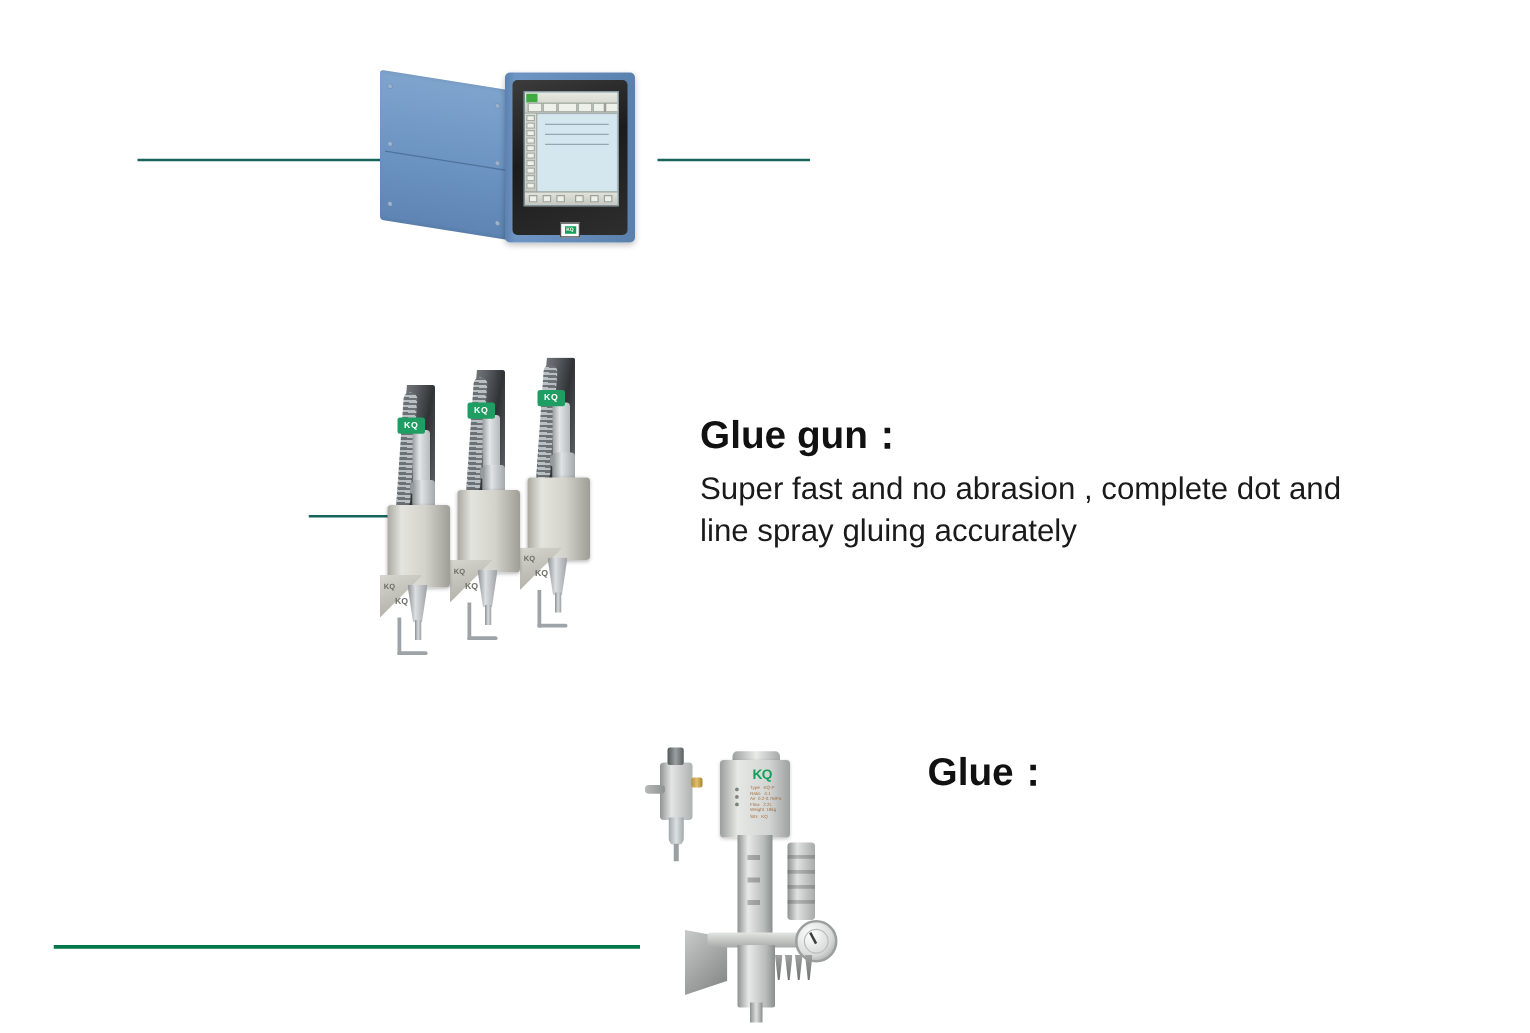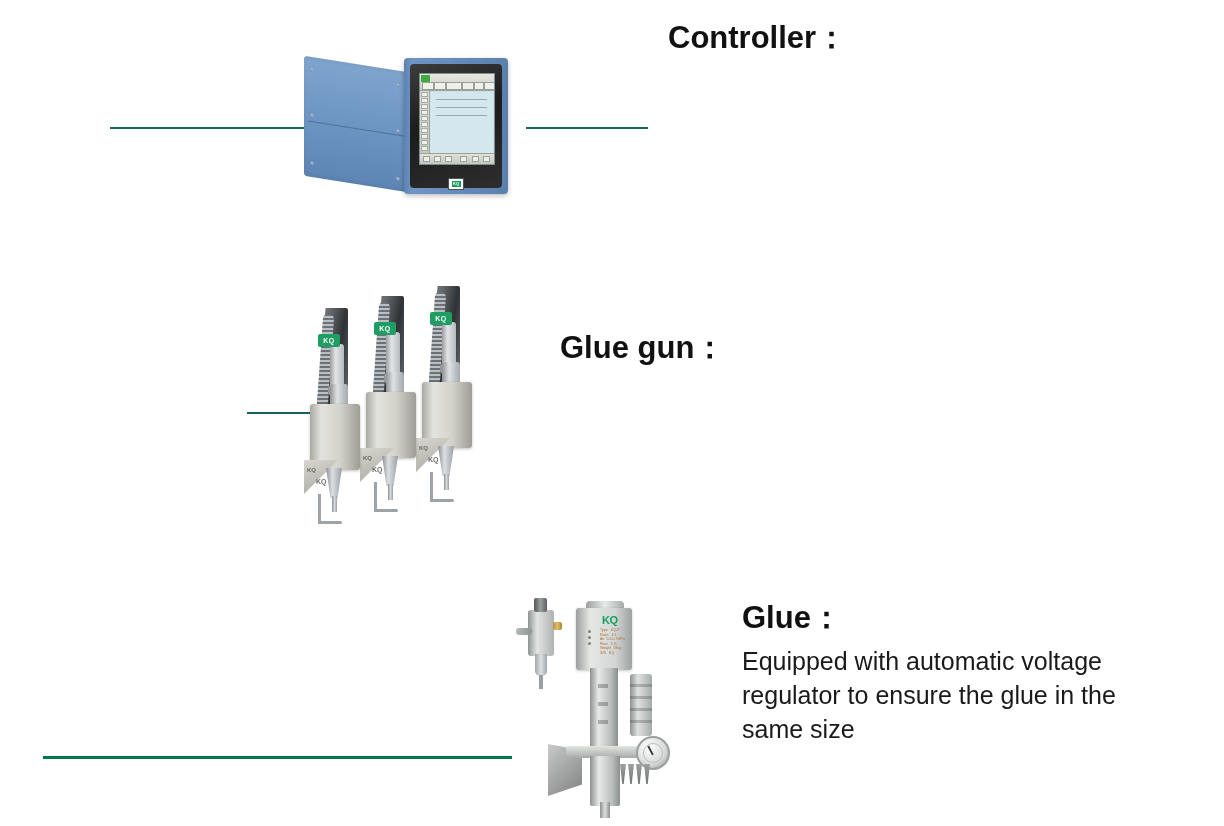--- a/index.html
+++ b/index.html
@@ -482,21 +482,20 @@
           </div>
         </div>
       </div>
       <div class="ctrl-kq">
         <b>KQ</b>
       </div>
     </div>
   </div>
 
   <div class="txt-block" style="left:668px; top:20px; width:440px;">
-    <h2 class="heading">Controller：</h2>
   </div>
 </div>
 
 <div class="section" style="left:0; top:280px; width:1072px; height:250px;">
 
   <div class="conn-line" style="left:247px; top:132px; width:74px;"></div>
 
   <div class="guns" style="top:6px;">
     <div class="gun" style="left:118px; top:0px; z-index:1;">
       <div class="blade"></div>
@@ -540,20 +539,21 @@
         </div>
       <div class="nozzle"></div>
         <div class="tip"></div>
         <div class="foot"></div>
       <div class="lbl">KQ</div>
     </div>
   </div>
 
   <div class="txt-block" style="left:560px; top:50px; width:520px;">
     <h2 class="heading">Glue gun：</h2>
+    <p class="body-text">Super fast and no abrasion , complete dot and line spray gluing accurately</p>
   </div>
 </div>
 
 <div class="section" style="left:0; top:560px; width:1224px; height:266px;">
 
   <div class="conn-line bright" style="left:43px; top:196px; width:469px;"></div>
 
   <div class="pump" style="top:36px;">
     <div class="filter">
       <div class="knob"></div>
@@ -593,15 +593,14 @@
         <i style="left:8px;"></i>
         <i style="left:16px;"></i>
         <i style="left:24px;"></i>
     </div>
     <div class="lowerbarrel"></div>
     <div class="outlet"></div>
   </div>
 
   <div class="txt-block" style="left:742px; top:40px; width:420px;">
     <h2 class="heading">Glue：</h2>
-    <p class="body-text">Equipped with automatic voltage regulator to ensure the glue in the same size</p>
   </div>
 </div>
 
 </body></html>

